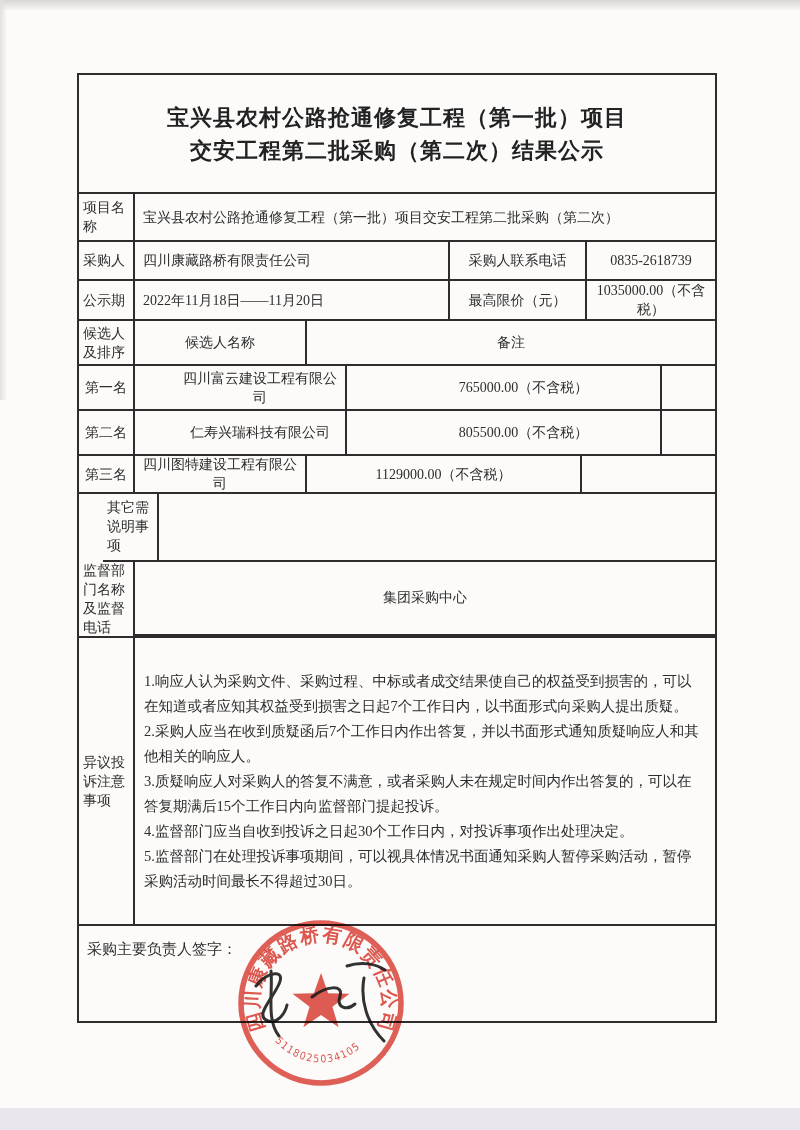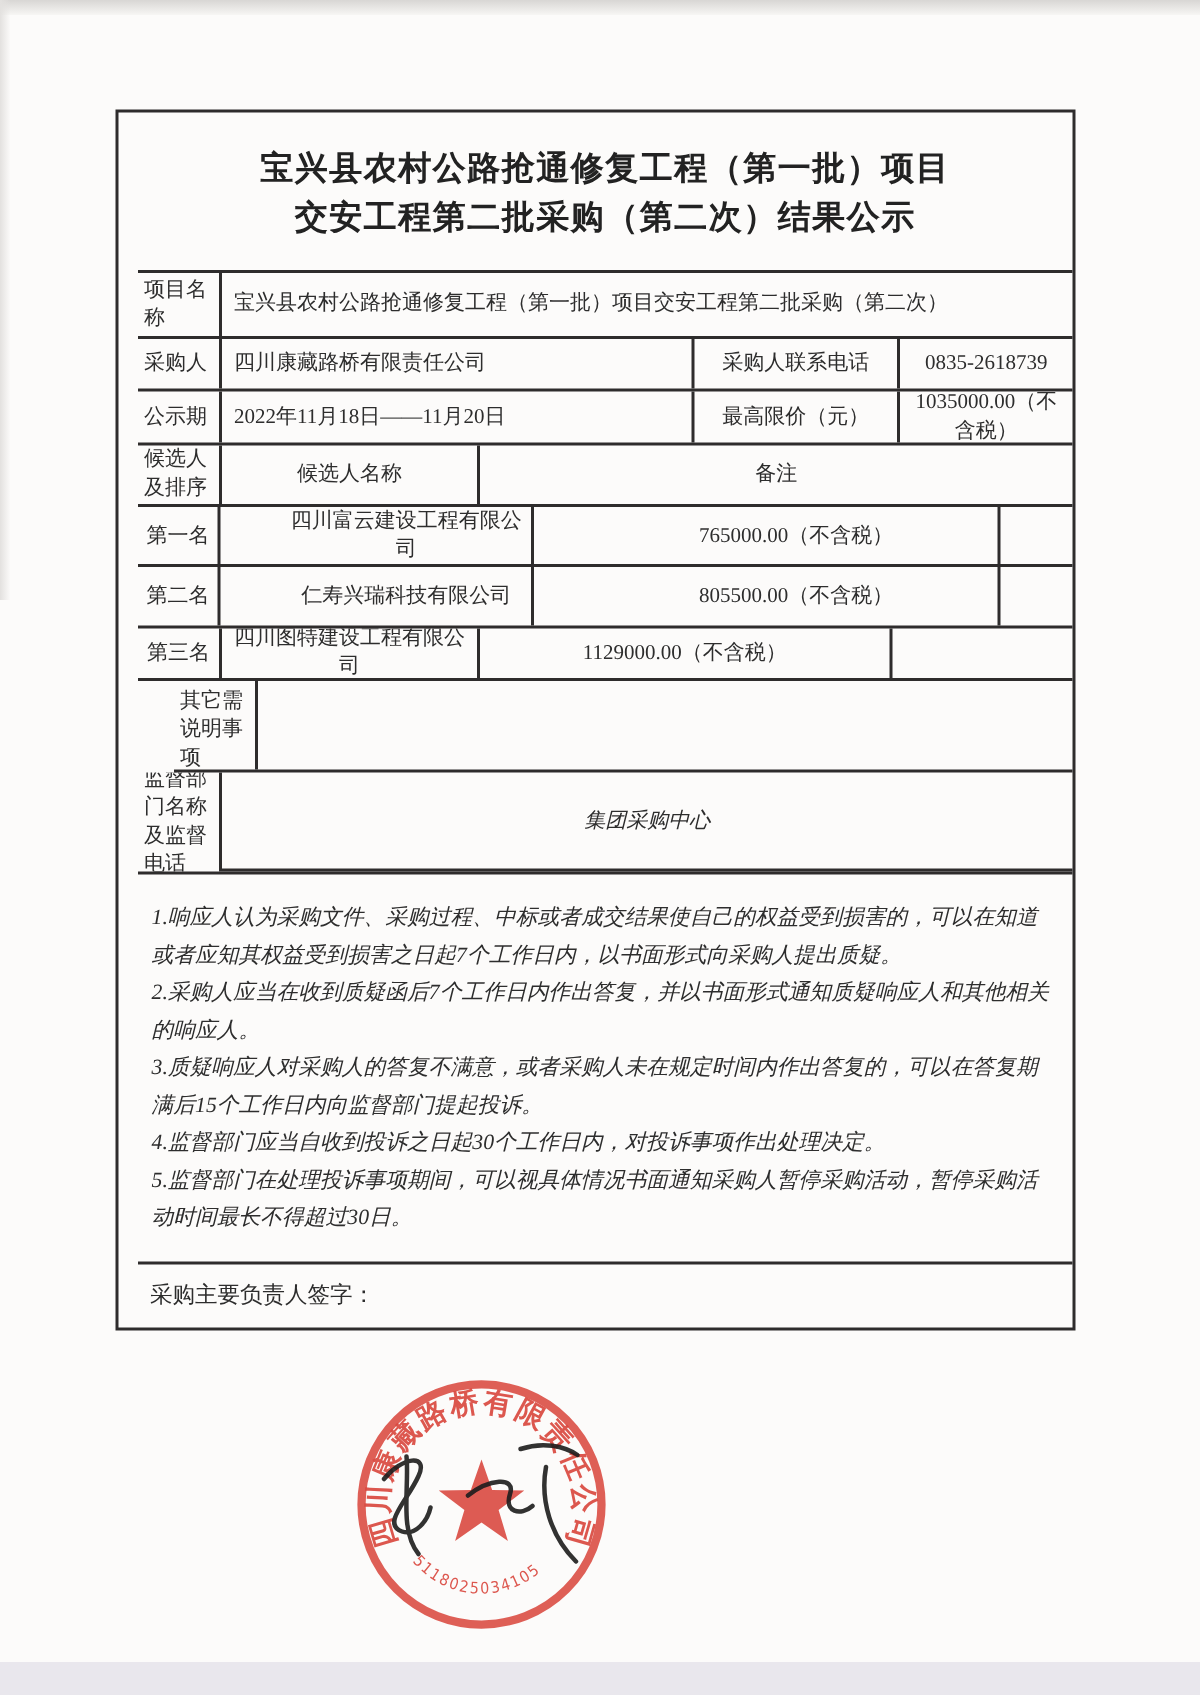--- a/index.html
+++ b/index.html
@@ -18,26 +18,25 @@
   .edge-left{
     position:absolute;left:0;top:0;width:7px;height:400px;
     background:linear-gradient(90deg,#e3e1df,rgba(252,251,250,0));
   }
   .edge-bottom{
     position:absolute;left:0;top:1108px;width:800px;height:22px;
     background:#e9e7ed;
   }
   .doc-table{
     position:absolute;left:77px;top:73px;
-    width:640px;height:814px;
+    width:640px;height:950px;
     box-sizing:border-box;
     border:2px solid #2e2c2c;
     display:flex;flex-direction:column;
     background:transparent;
-    padding-left:13px;
   }
   .row{
     box-sizing:border-box;
     display:flex;
     border-bottom:2px solid #2e2c2c;
     min-height:0;
   }
   .row:last-child{border-bottom:none;}
   .cell{
     box-sizing:border-box;
@@ -65,31 +64,30 @@
   .r-cand{height:45px;gap:40px;}
   .r-cand-last{height:38px;}
   .r-other{height:68px;margin-left:24px;}
   .r-supervision{height:76px;}
   .r-complaint{height:288px;}
   .r-sign{height:47px;}
   .w315{width:315px;}
   .w137{width:137px;}
   .w172{width:172px;}
   .w275{width:275px;}
-  .sup-right{flex:1;display:flex;flex-direction:column;font-style:italic;}
+  .sup-right{flex:1;display:flex;flex-direction:column;}
   .sup-sub{
     box-sizing:border-box;flex:1;
     display:flex;align-items:center;justify-content:center;
     font-size:14px;
   }
   .sup-sub:first-child{border-bottom:2px solid #2e2c2c;}
   .complaint-cell{
     flex:1;display:flex;flex-direction:column;justify-content:center;
     padding:6px 10px 6px 9px;
-    font-style:italic;
   }
   .complaint-cell p{
     margin:0;font-size:14.5px;line-height:25px;text-align:left;
   }
   .sign-row{align-items:center;padding-left:8px;font-size:15px;}
   .seal{
     position:absolute;left:226px;top:908px;
     width:190px;height:190px;
     mix-blend-mode:multiply;
   }
@@ -164,20 +162,21 @@
     </div>
 
     <div class="row r-supervision">
       <div class="cell label-cell">监督部门名称及监督电话</div>
       <div class="sup-right">
         <div class="sup-sub">集团采购中心</div>
       </div>
     </div>
 
     <div class="row r-complaint">
+      <div class="cell label-cell">异议投诉注意事项</div>
       <div class="complaint-cell">
         <p>1.响应人认为采购文件、采购过程、中标或者成交结果使自己的权益受到损害的，可以在知道或者应知其权益受到损害之日起7个工作日内，以书面形式向采购人提出质疑。</p>
         <p>2.采购人应当在收到质疑函后7个工作日内作出答复，并以书面形式通知质疑响应人和其他相关的响应人。</p>
         <p>3.质疑响应人对采购人的答复不满意，或者采购人未在规定时间内作出答复的，可以在答复期满后15个工作日内向监督部门提起投诉。</p>
         <p>4.监督部门应当自收到投诉之日起30个工作日内，对投诉事项作出处理决定。</p>
         <p>5.监督部门在处理投诉事项期间，可以视具体情况书面通知采购人暂停采购活动，暂停采购活动时间最长不得超过30日。</p>
       </div>
     </div>
 
     <div class="row r-sign sign-row">

